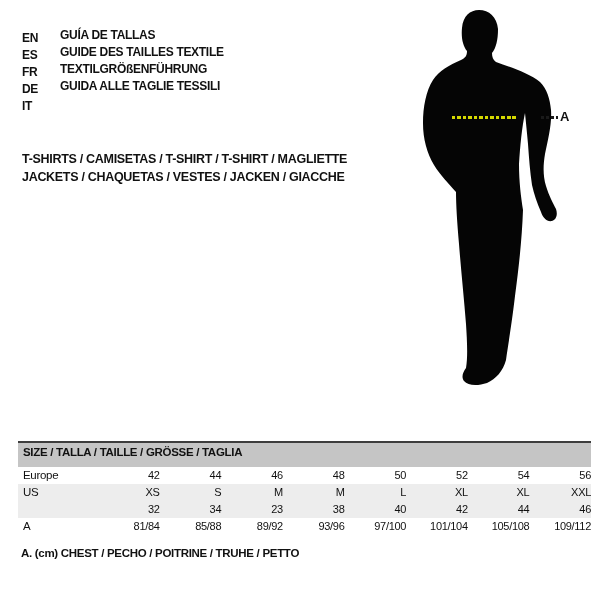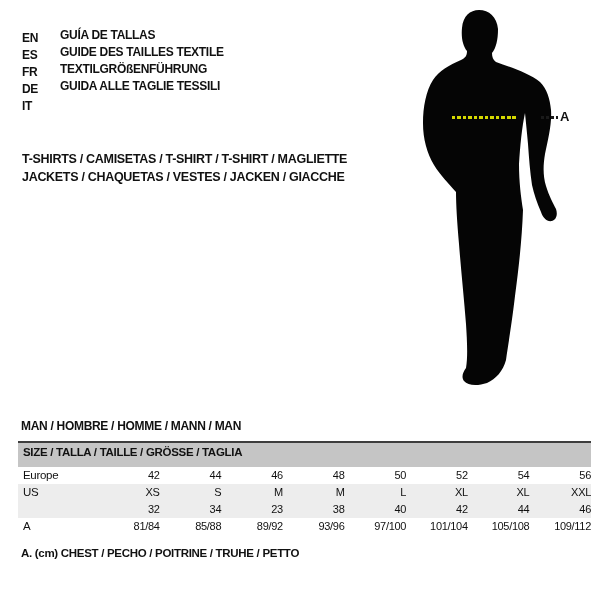--- a/index.html
+++ b/index.html
@@ -121,21 +121,20 @@
         C 75,58 77,56 77,51
         C 73,46 71,38 72,28
         C 73,16 80,10 89,10 Z"></path>
     </svg>
   </div>
 
   <div class="dash-line dash-chest"></div>
   <div class="dash-line dash-callout"></div>
   <div class="measure-label">A</div>
 
-  <div class="section-title">MAN / HOMBRE / HOMME / MANN / MAN</div>
 
   <div class="size-table">
     <div class="table-header">SIZE / TALLA / TAILLE / GRÖSSE / TAGLIA</div>
     <div>
         <div class="table-row">
           <div class="cell-label">Europe</div>
           <div class="cell-value">42</div>
           <div class="cell-value">44</div>
           <div class="cell-value">46</div>
           <div class="cell-value">48</div>

